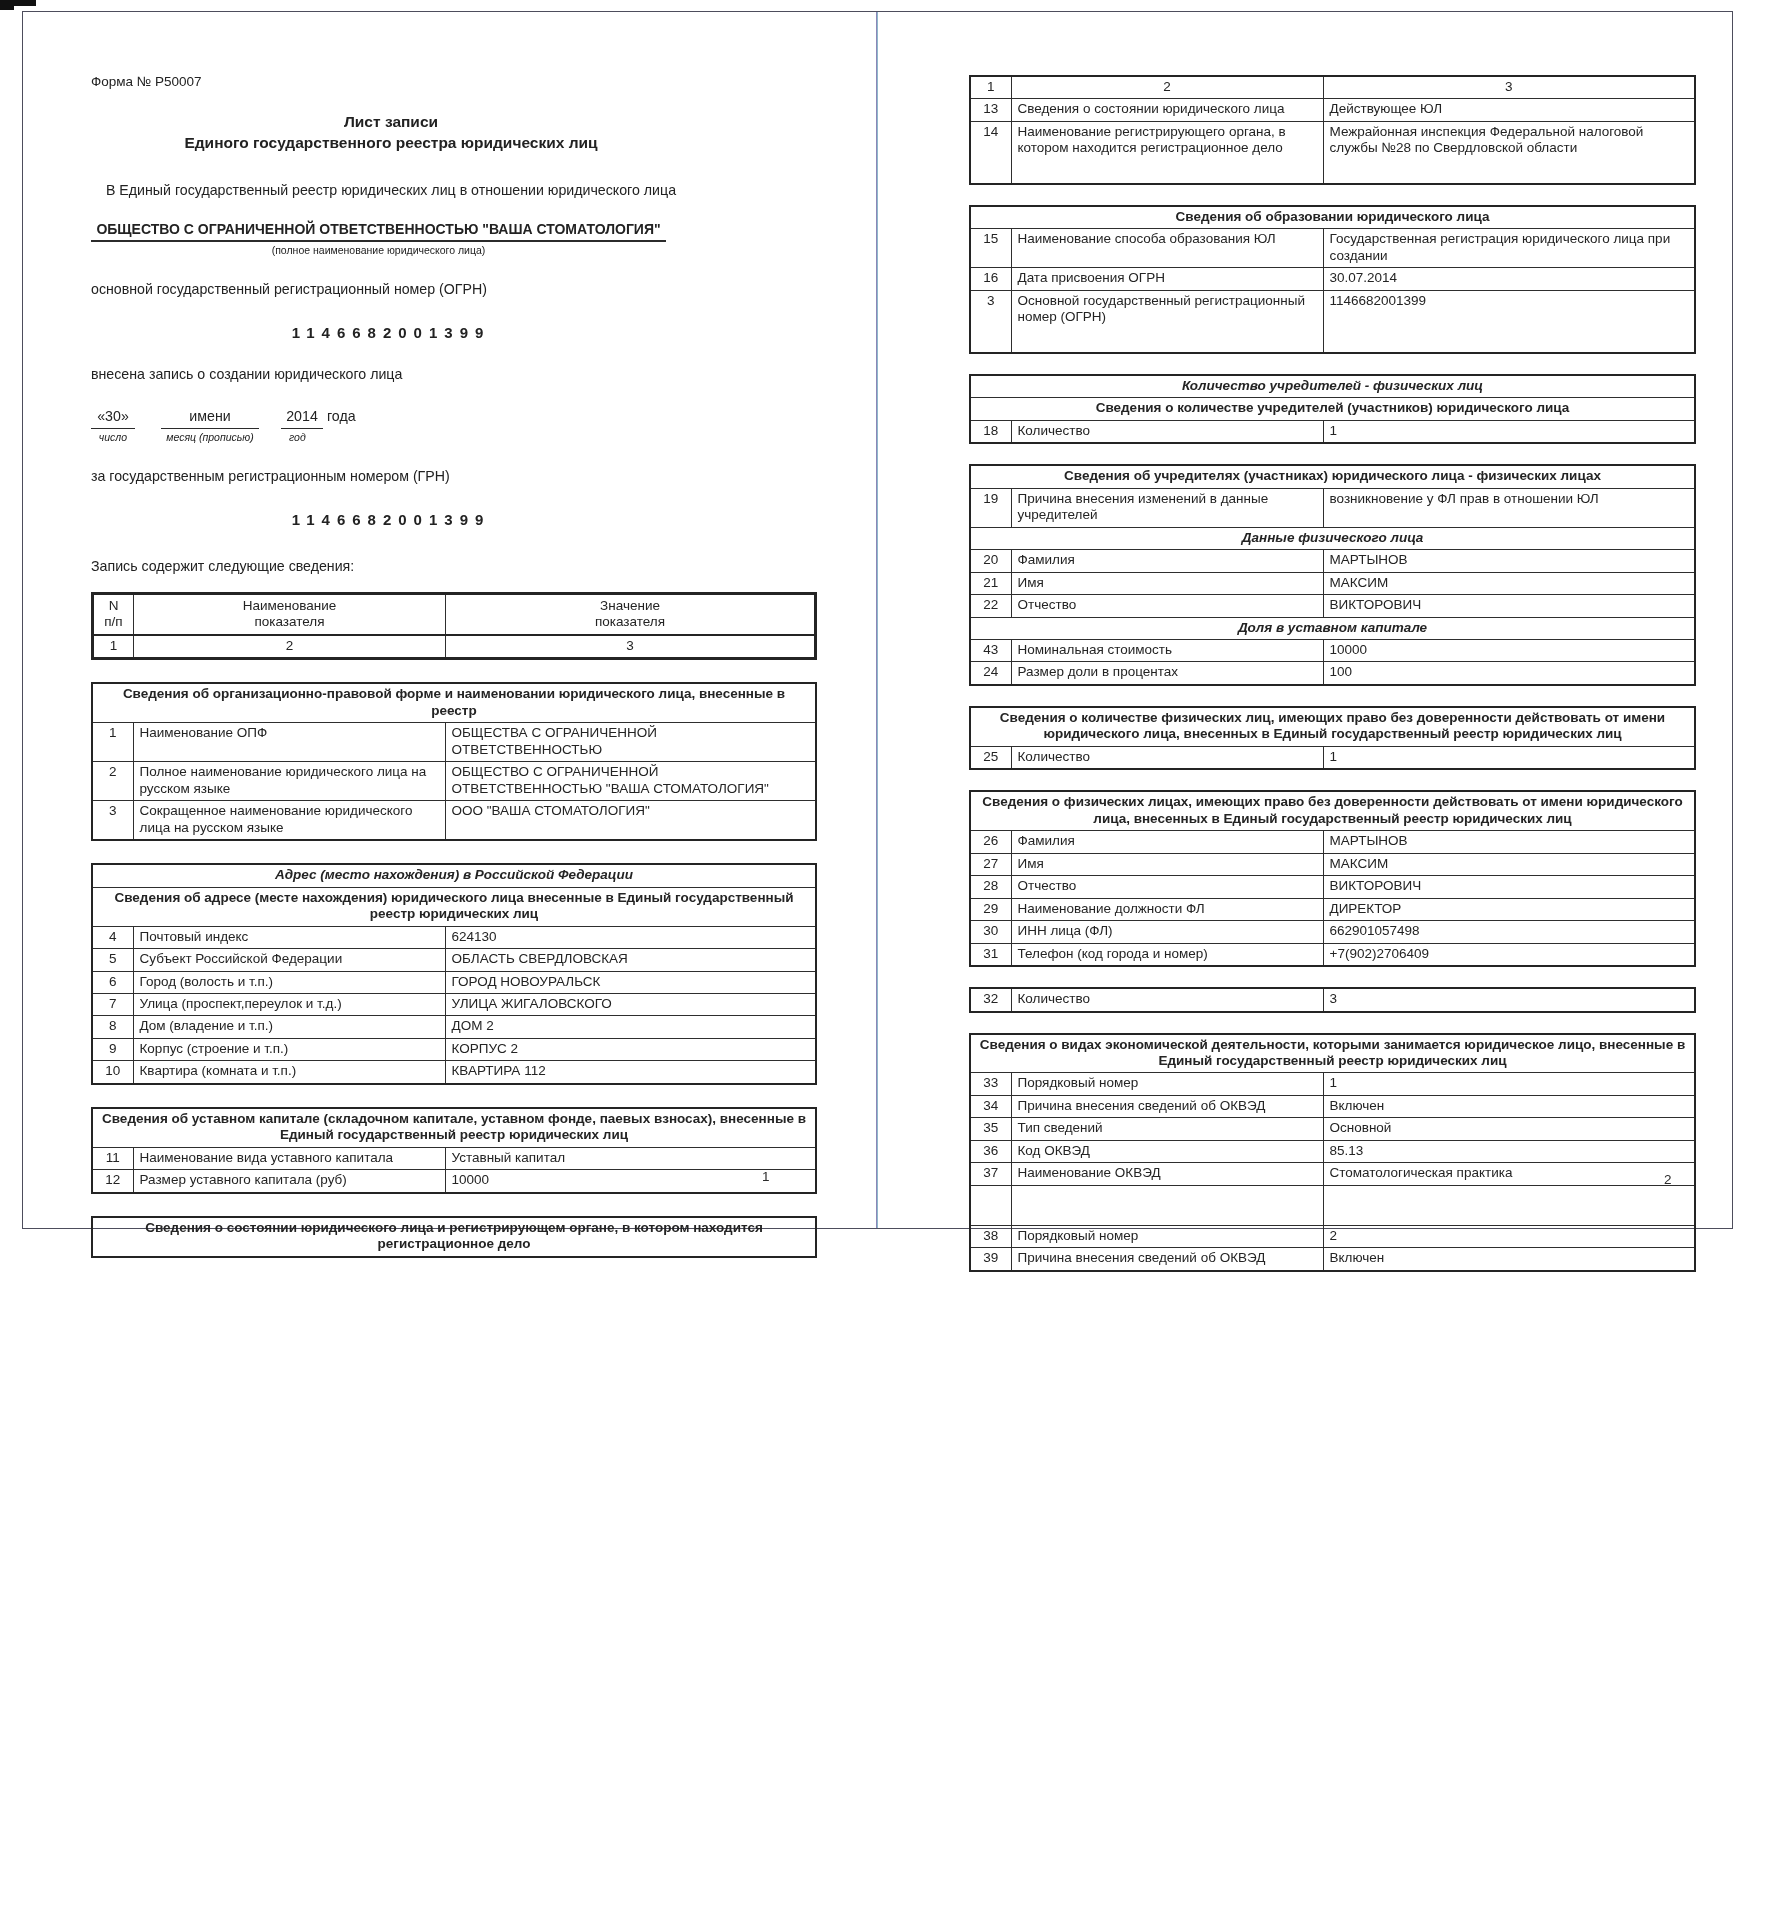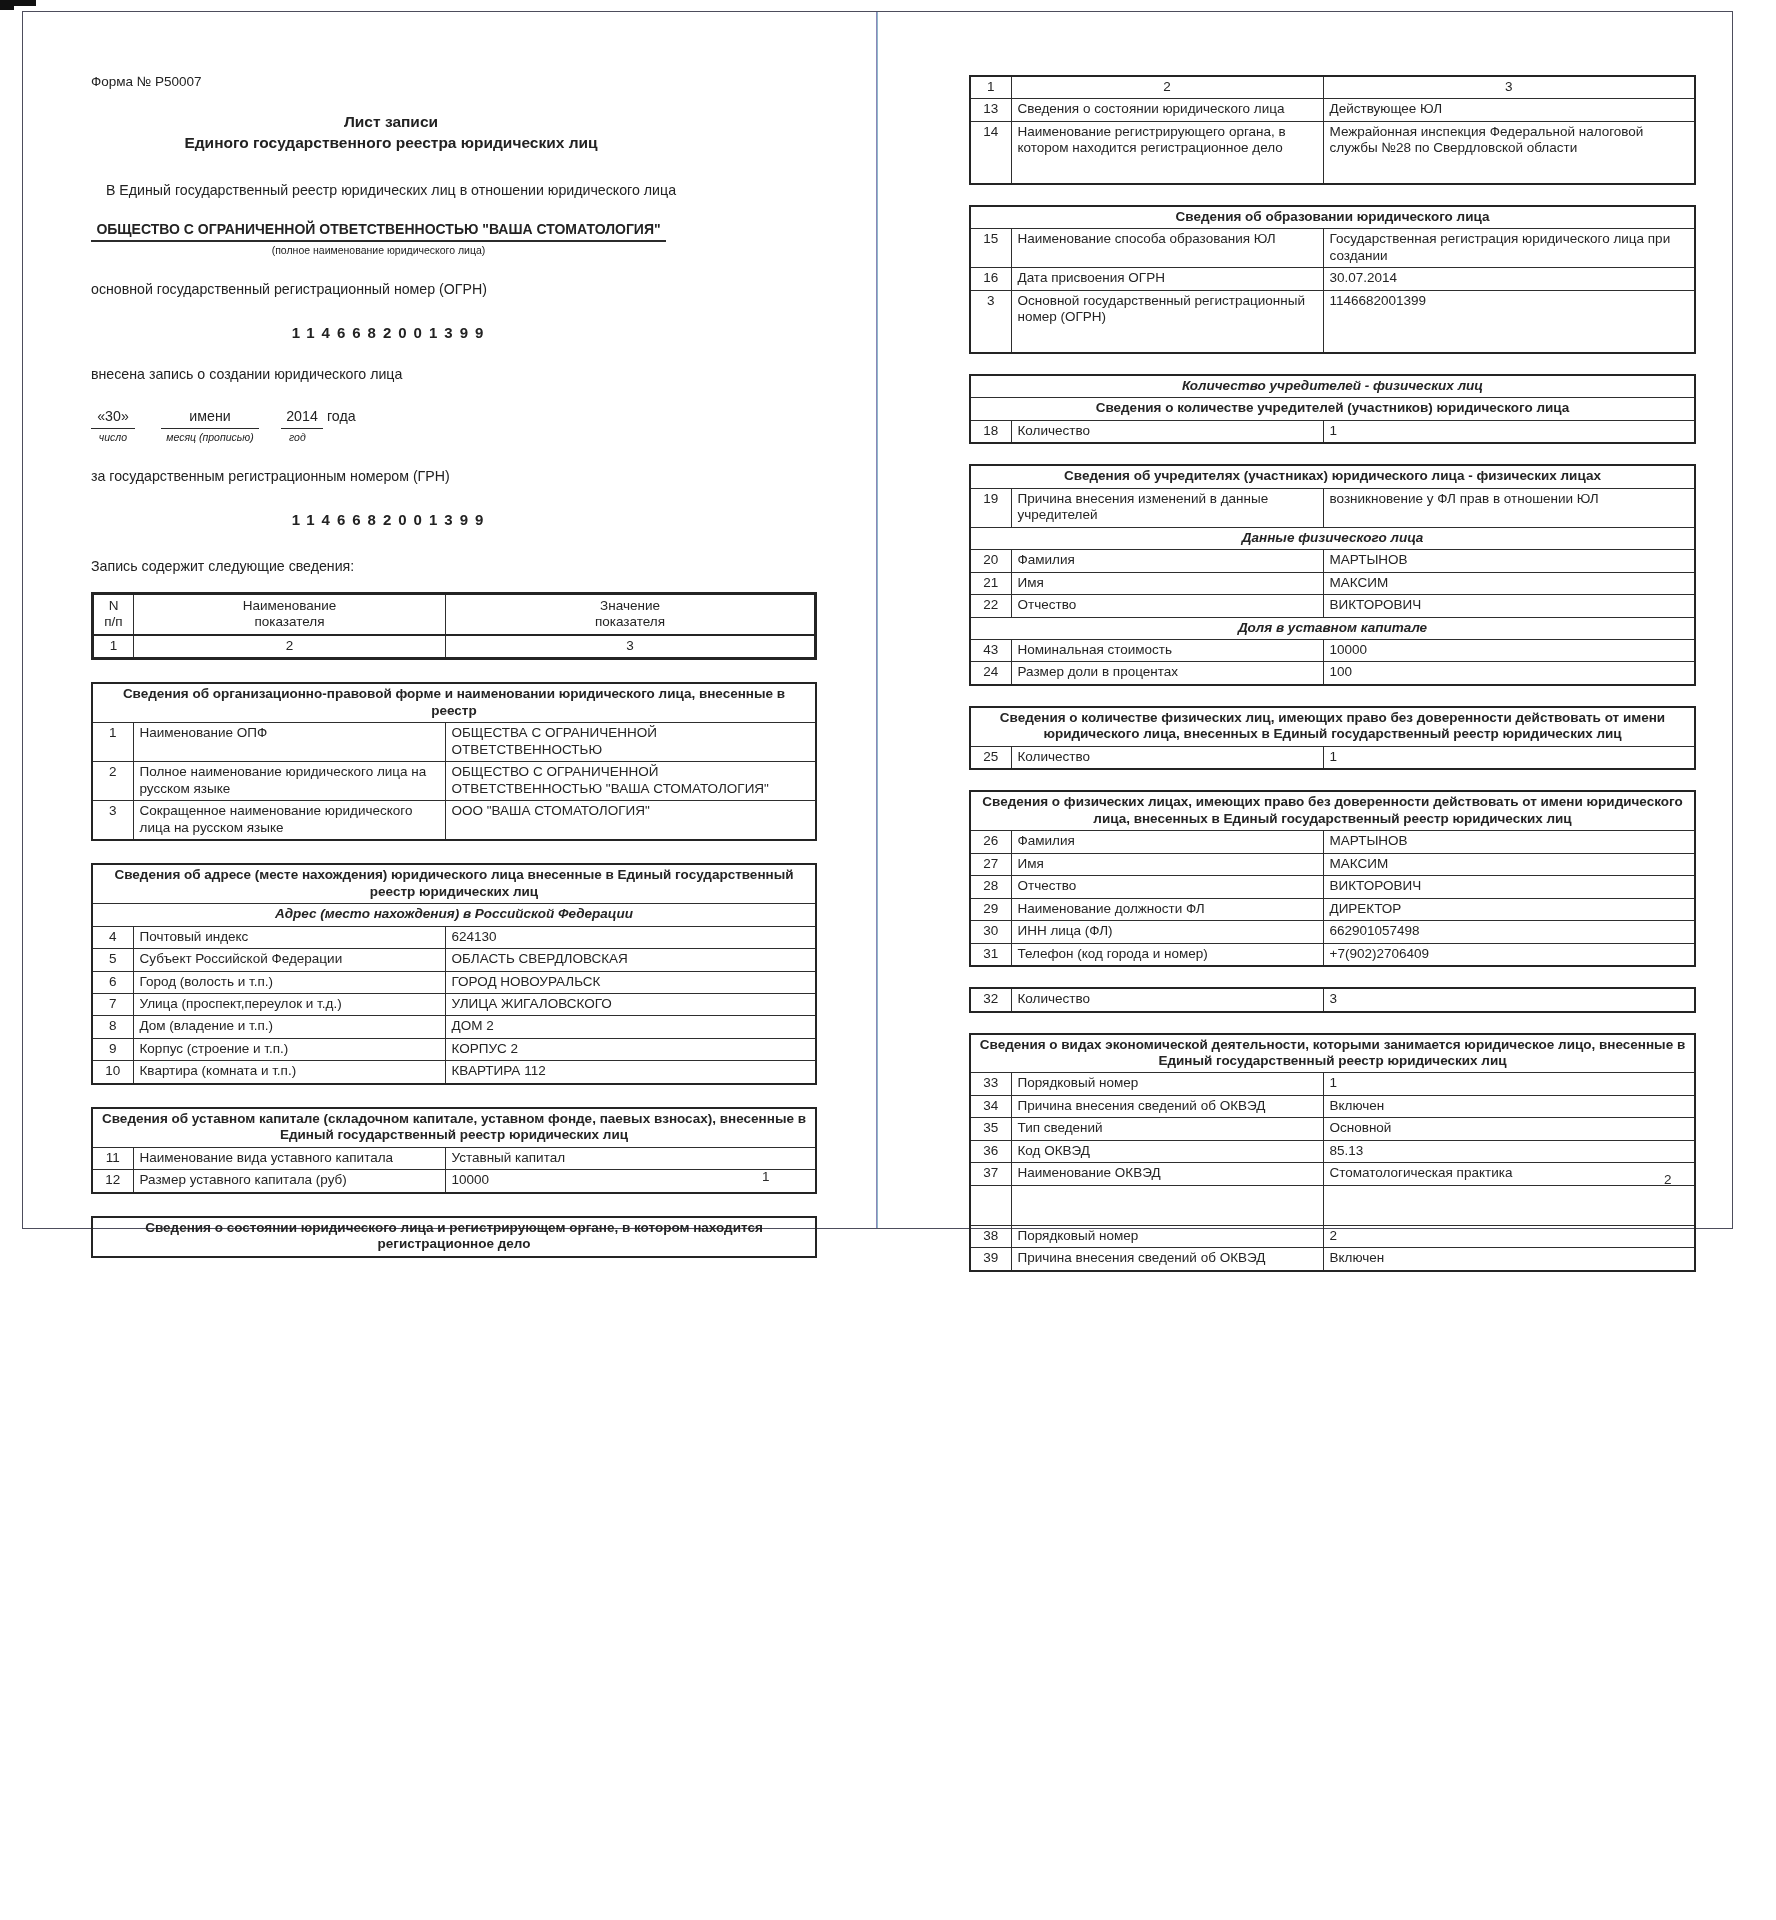--- a/index.html
+++ b/index.html
@@ -157,24 +157,24 @@
             </tbody>
           </table>
           <table class="doc-table">
             <colgroup>
               <col class="col-n">
               <col class="col-label">
               <col class="col-value">
             </colgroup>
             <tbody>
               <tr>
+                <td class="subtitle" colspan="3">Адрес (место нахождения) в Российской Федерации</td>
+              </tr>
+              <tr>
                 <td class="title" colspan="3">Сведения об адресе (месте нахождения) юридического лица внесенные в Единый государственный реестр юридических лиц</td>
-              </tr>
-              <tr>
-                <td class="subtitle" colspan="3">Адрес (место нахождения) в Российской Федерации</td>
               </tr>
               <tr>
                 <td class="num">4</td>
                 <td>Почтовый индекс</td>
                 <td>624130</td>
               </tr>
               <tr>
                 <td class="num">5</td>
                 <td>Субъект Российской Федерации</td>
                 <td>ОБЛАСТЬ СВЕРДЛОВСКАЯ</td>

